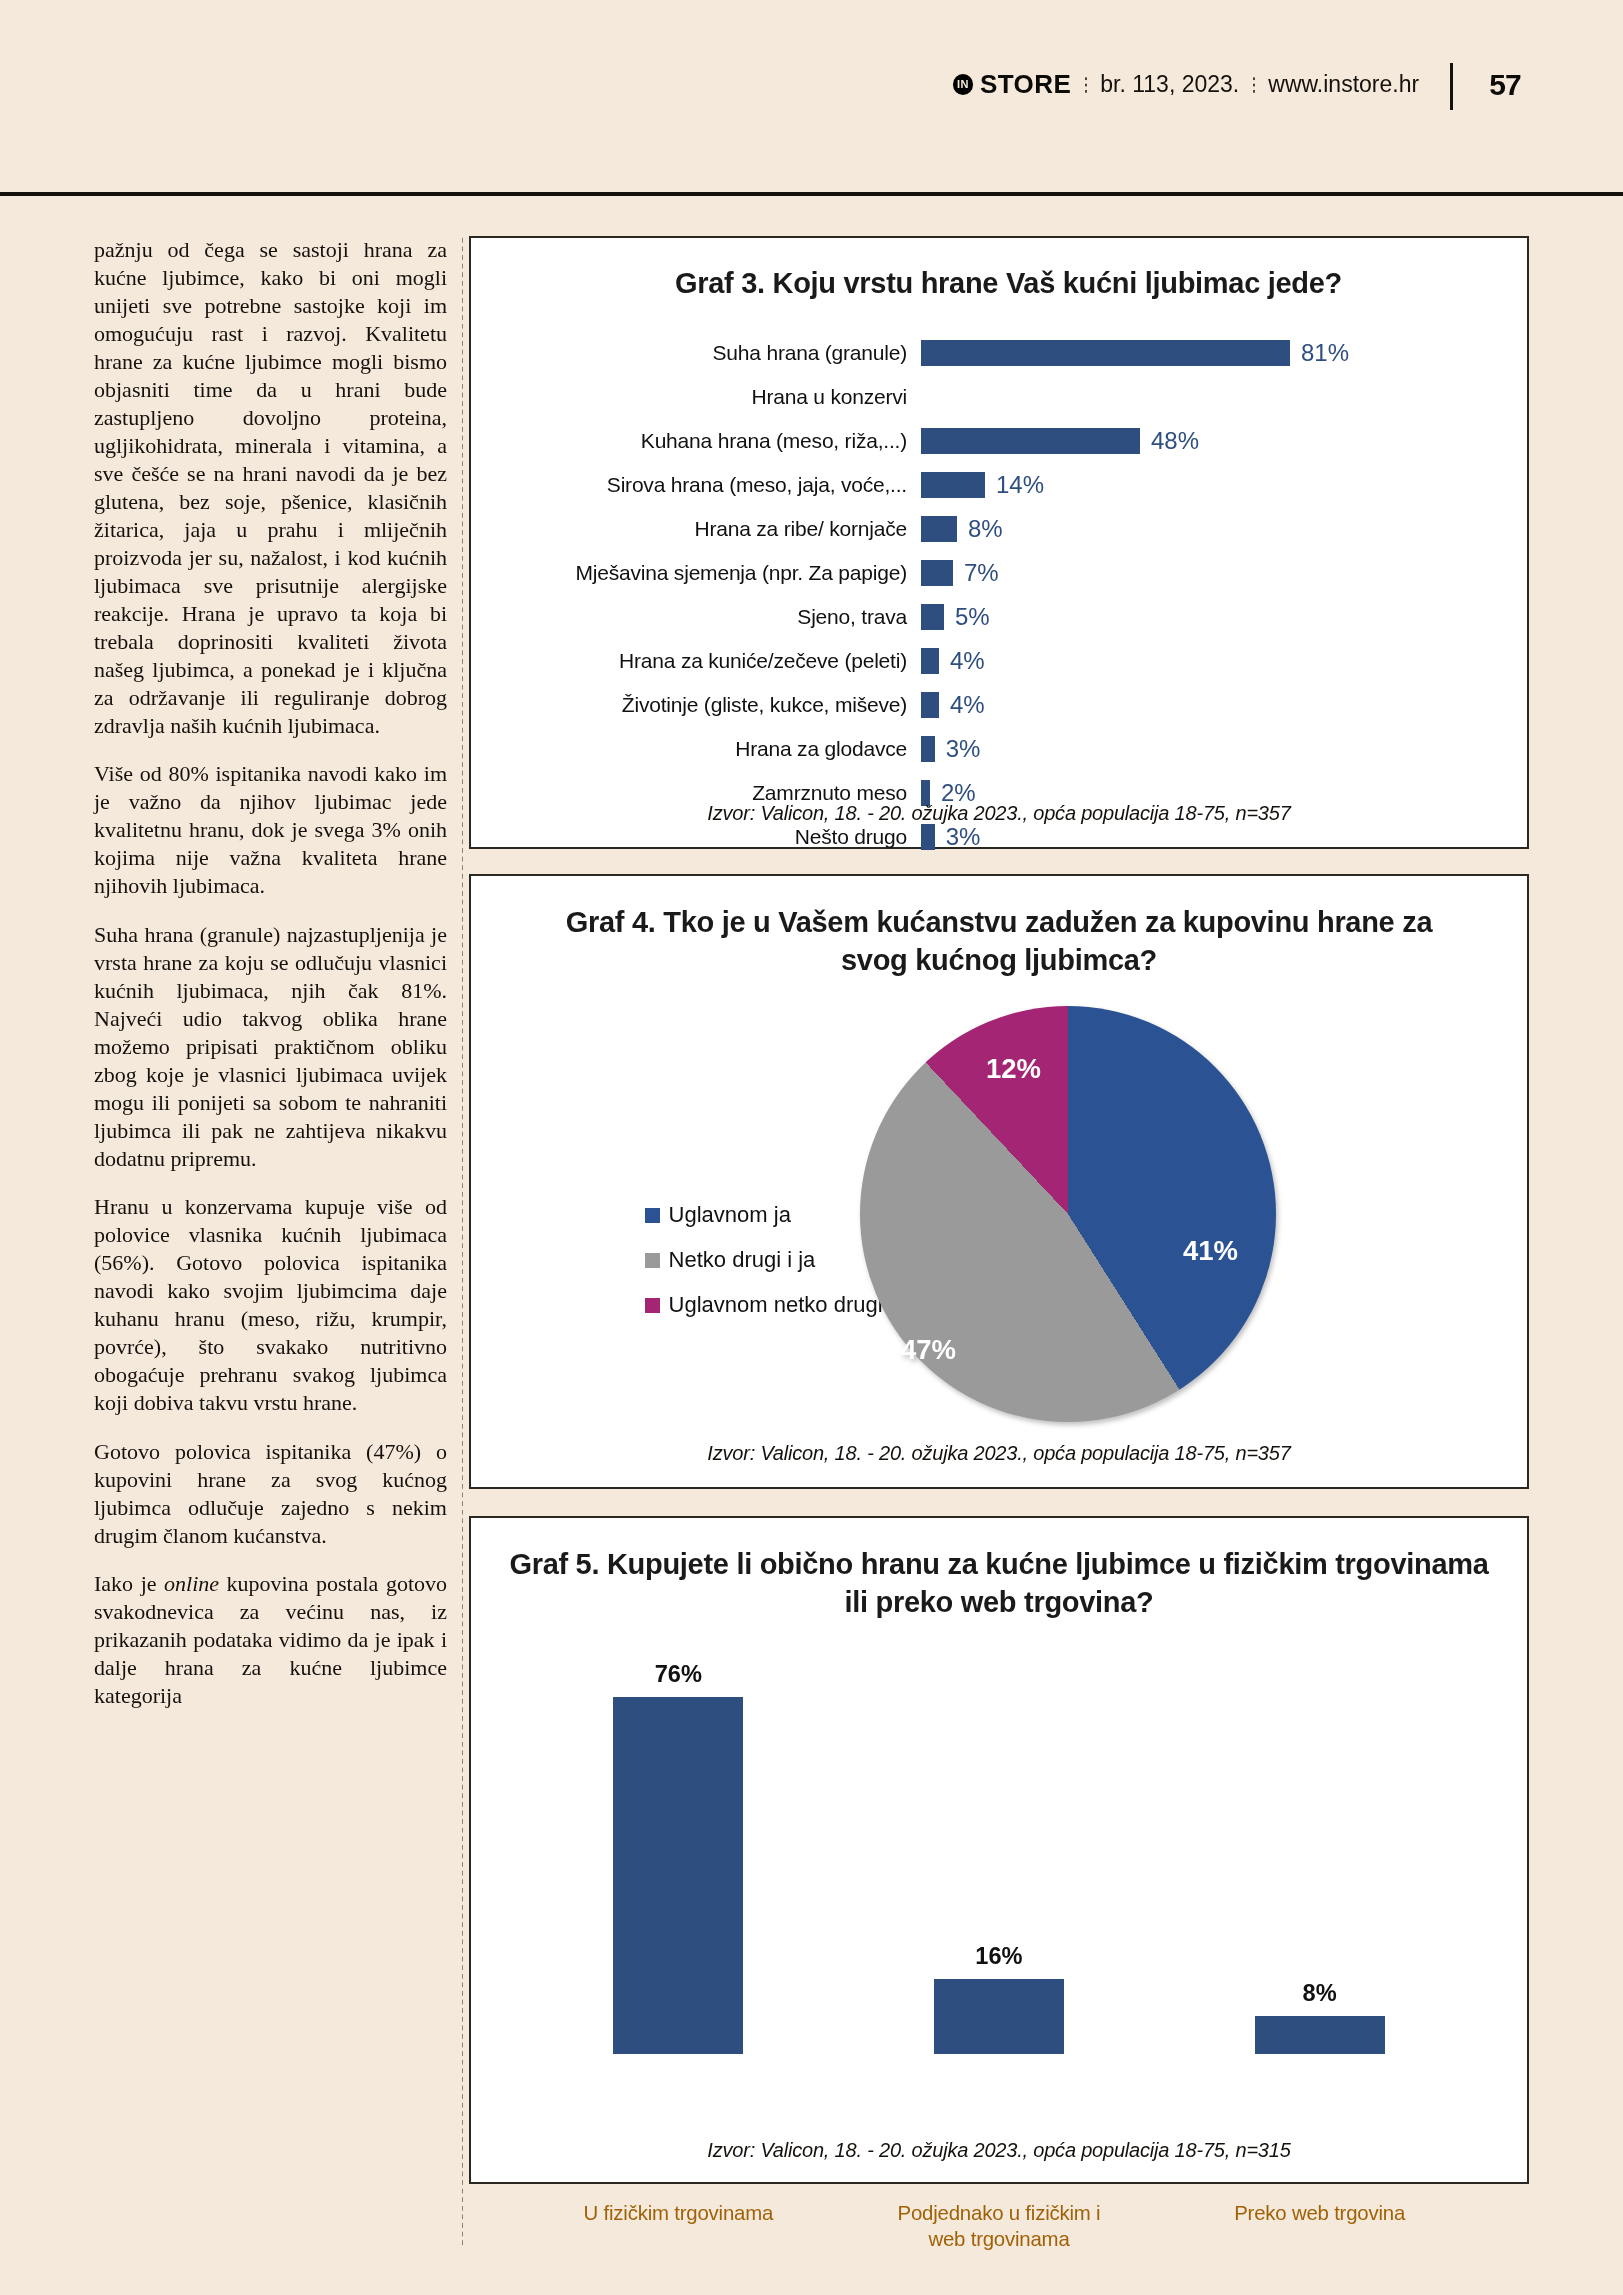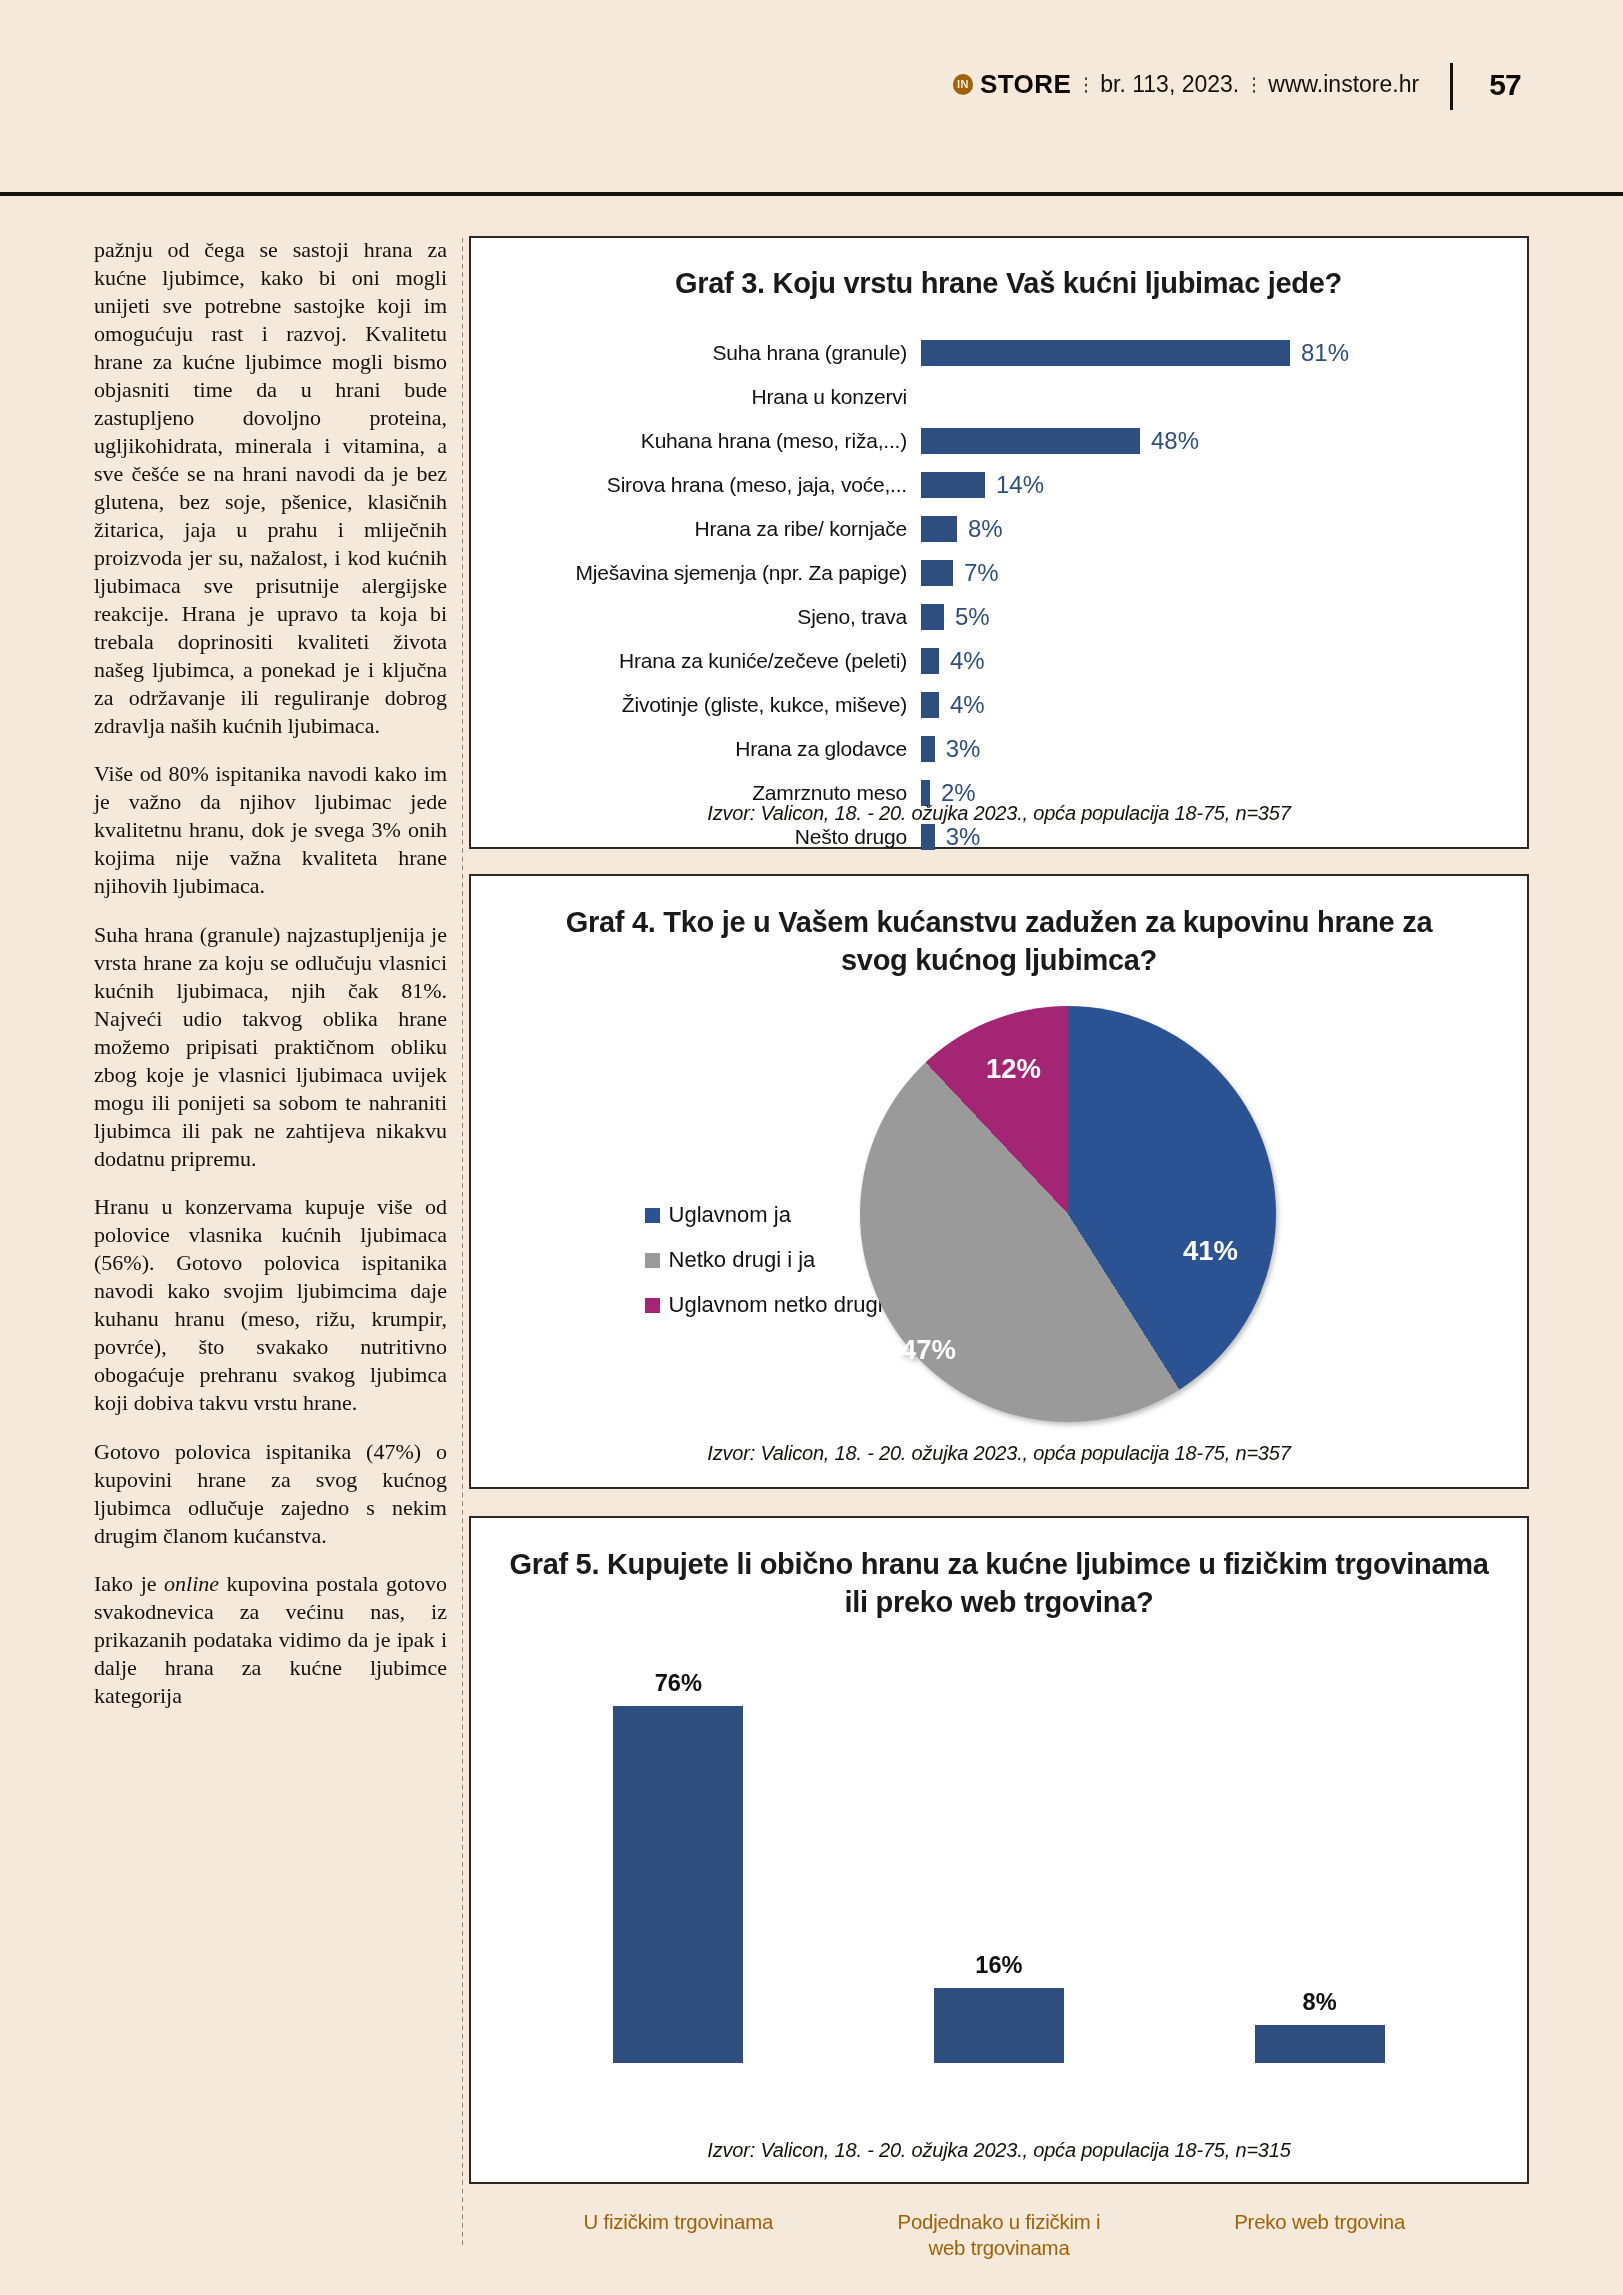--- a/index.html
+++ b/index.html
@@ -22,21 +22,21 @@
     display:flex; align-items:center; gap:0px;
     font-family:"Liberation Sans",sans-serif;
   }
   .mast-logo{
     display:flex; align-items:center; gap:7px;
     font-weight:bold; font-size:26px; letter-spacing:0.4px;
     color:#0d0b08;
   }
   .logo-mark{
     width:20.4px;height:20.4px;border-radius:50%;
-    background:#a16207; color:#f5e9db;
+    background:#000000; color:#f5e9db;
     font-size:11px; font-weight:bold;
     display:flex;align-items:center;justify-content:center;
     font-family:"Liberation Sans",sans-serif;
     line-height:1;
   }
   .dotsep{
     display:inline-block;width:3.9px;height:20.4px;margin:0 12.6px;
     background:
       radial-gradient(#2b2721 40%,transparent 41%) 0 1.6px/3.9px 6.3px repeat-y;
     opacity:.85;
@@ -145,21 +145,21 @@
     position:absolute;
     font-family:"Liberation Sans",sans-serif;
     font-size:27.5px;font-weight:bold;color:#ffffff;
   }
   #pn-blue{right:38px;top:229px;}
   #pn-gray{left:41px;top:328px;}
   #pn-mag{left:126px;top:47px;}
 
   
   .vbars{
-    position:absolute;left:0;top:137px;width:100%;height:408px;
+    position:absolute;left:0;top:128px;width:100%;height:408px;
   }
   .vgroup{
     position:absolute;bottom:0;width:100%;height:408px;
     display:flex;align-items:flex-end;justify-content:space-around;
     padding:0 47px;box-sizing:border-box;
   }
   .vcol{width:204px;display:flex;flex-direction:column;align-items:center;justify-content:flex-end;height:100%;}
   .vval{
     font-family:"Liberation Sans",sans-serif;
     font-size:23.6px;font-weight:bold;color:#111;margin-bottom:8.6px;

